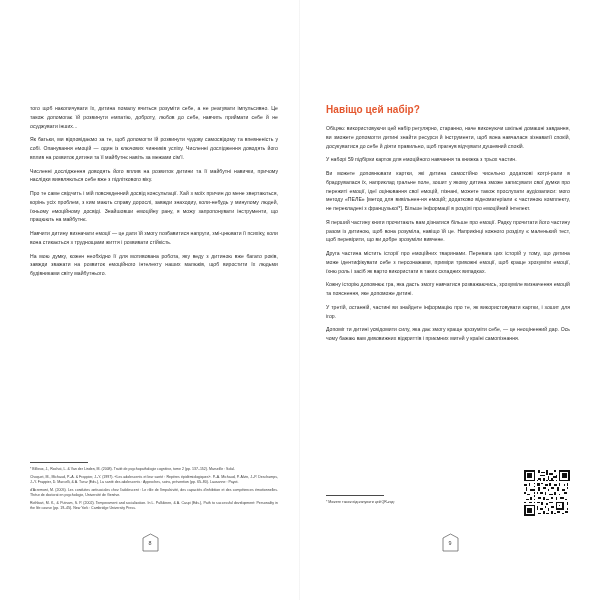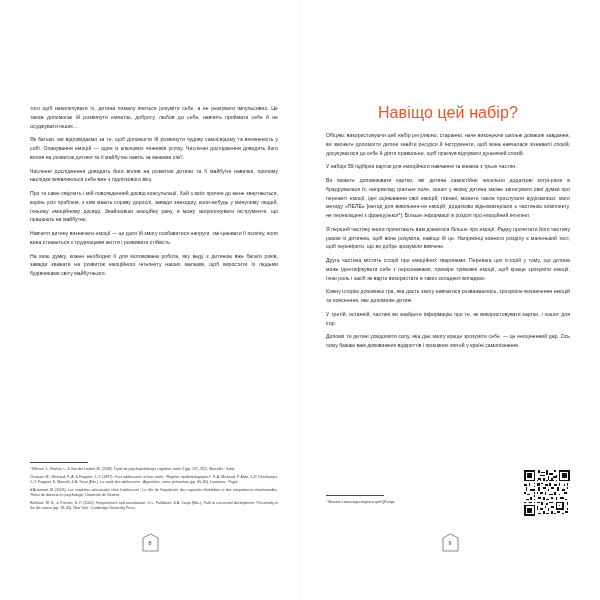--- a/index.html
+++ b/index.html
@@ -47,23 +47,22 @@
     text-align: justify;
     letter-spacing: 0.05px;
   }
   .body-text p {
     margin: 0 0 5px 0;
   }
   .body-text p.last { margin-bottom: 0; }
 
   .heading {
     color: #e4572e;
-    font-size: 16px;
-    font-weight: normal;
-    text-align: center;
+    font-size: 10px;
+    font-weight: bold;
     margin: 0 0 9px 0;
     letter-spacing: 0.1px;
   }
 
   .rule {
     width: 58px;
     height: 1px;
     background: #4a4a4a;
     margin: 0 0 4px 0;
   }

